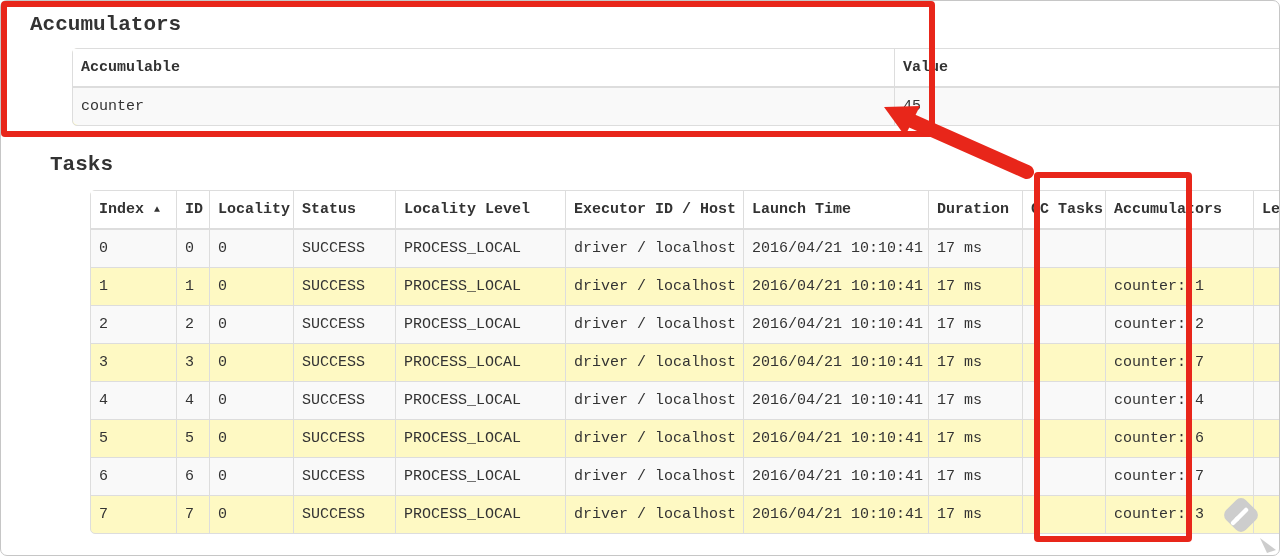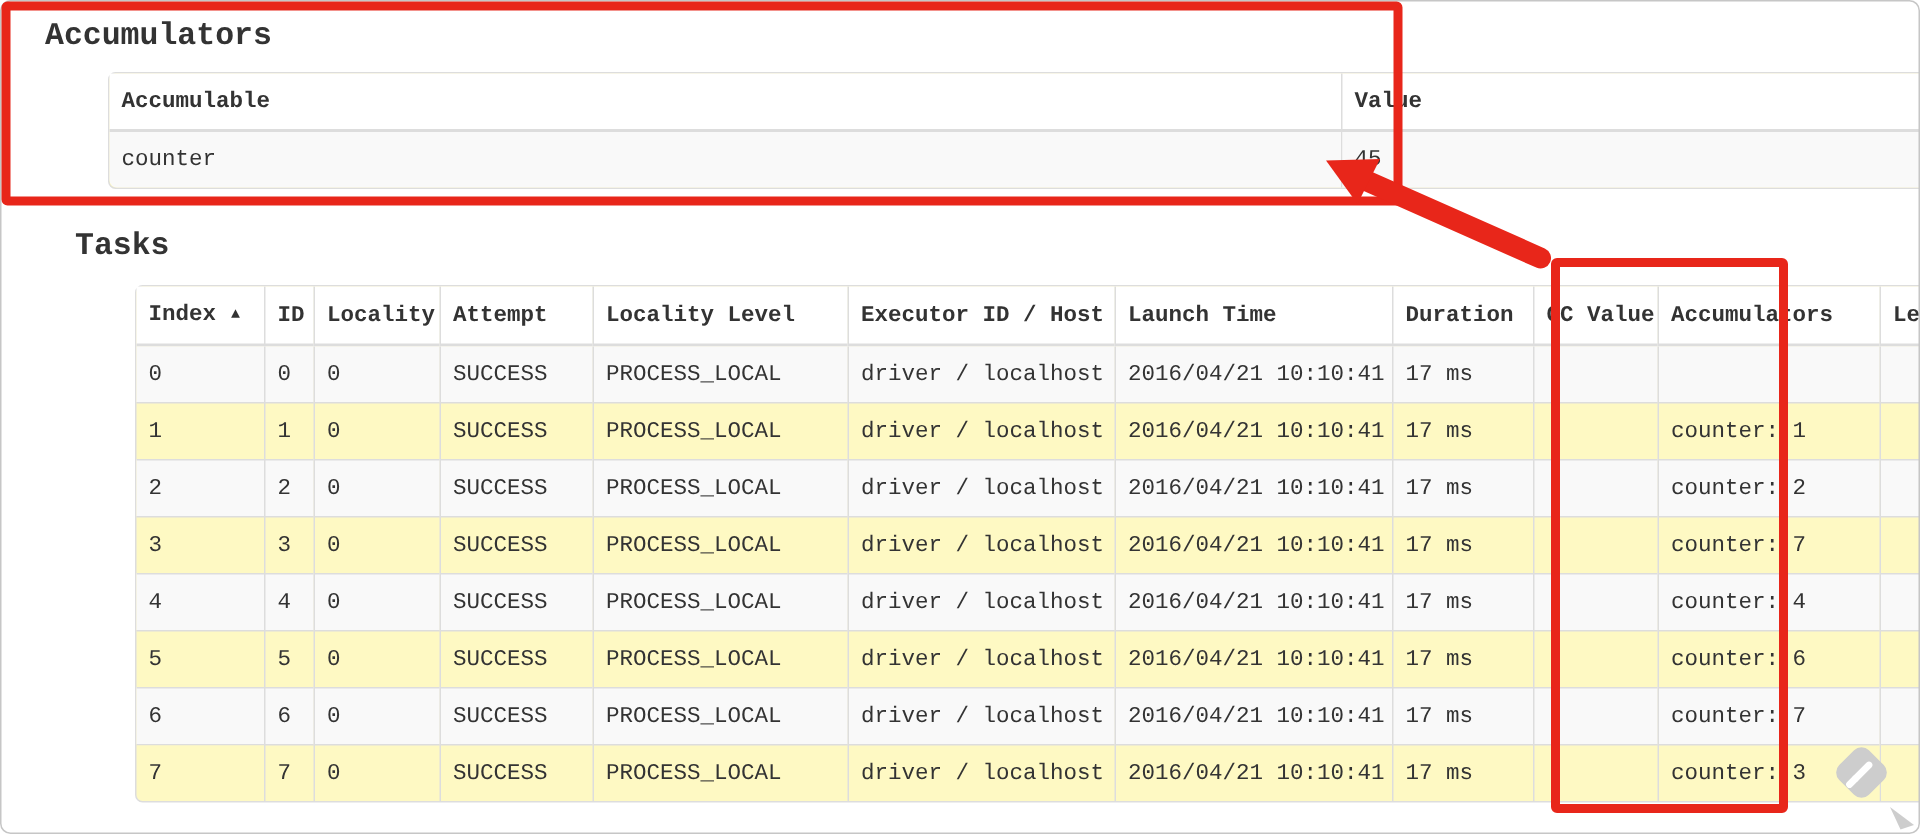--- a/index.html
+++ b/index.html
@@ -93,26 +93,26 @@
         <col style="width: 94px;">
         <col style="width: 83px;">
         <col style="width: 148px;">
         <col style="width: 65px;">
       </colgroup>
     <thead>
         <tr id="tasks-header-row">
           <th><span>Index</span><span class="sort-icon">▲</span></th>
           <th><span>ID</span></th>
           <th><span>Locality</span></th>
-          <th><span>Attempt</span></th>
+          <th><span>Status</span></th>
           <th><span>Locality Level</span></th>
           <th><span>Executor ID / Host</span></th>
           <th><span>Launch Time</span></th>
           <th><span>Duration</span></th>
-          <th><span>GC Value</span></th>
+          <th><span>GC Tasks</span></th>
           <th><span>Accumulators</span></th>
           <th><span>Level</span></th>
         </tr>
       </thead>
     <tbody id="tasks-tbody">
         <tr>
           <td>0</td>
           <td>0</td>
           <td>0</td>
           <td>SUCCESS</td>

